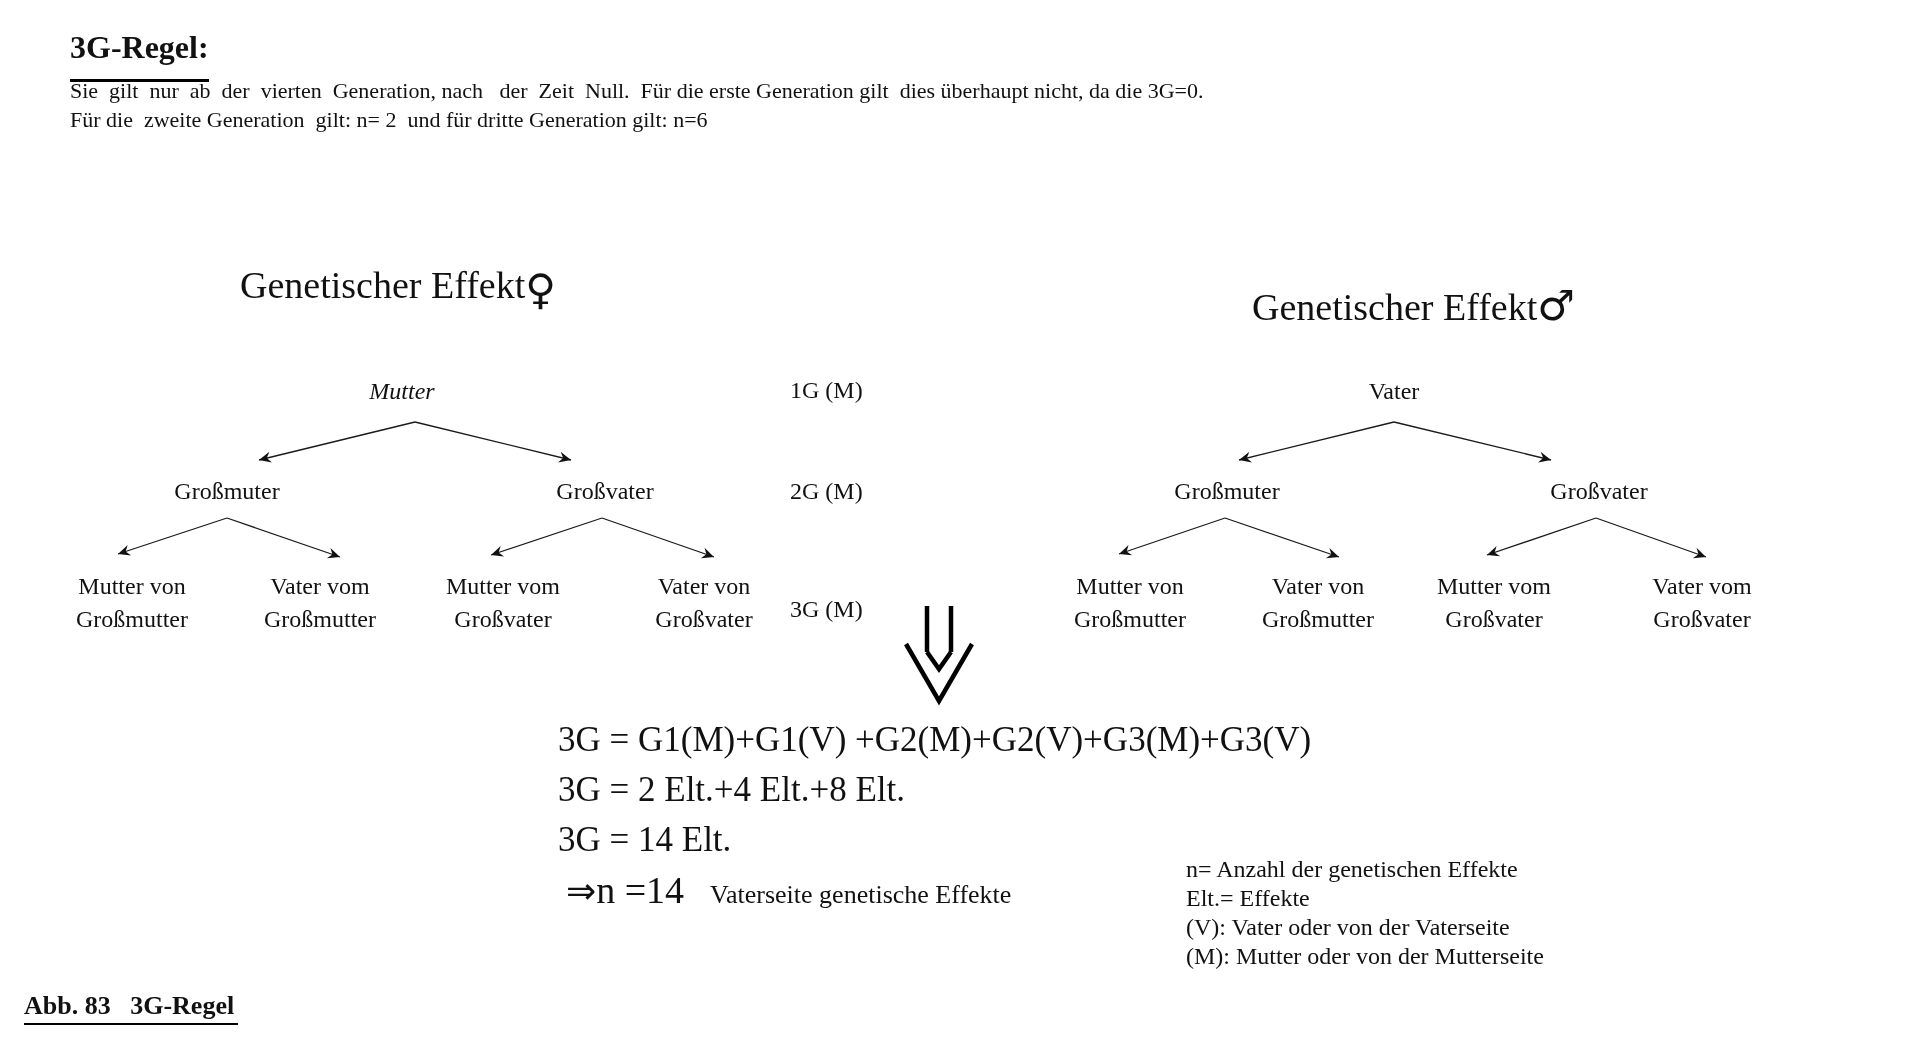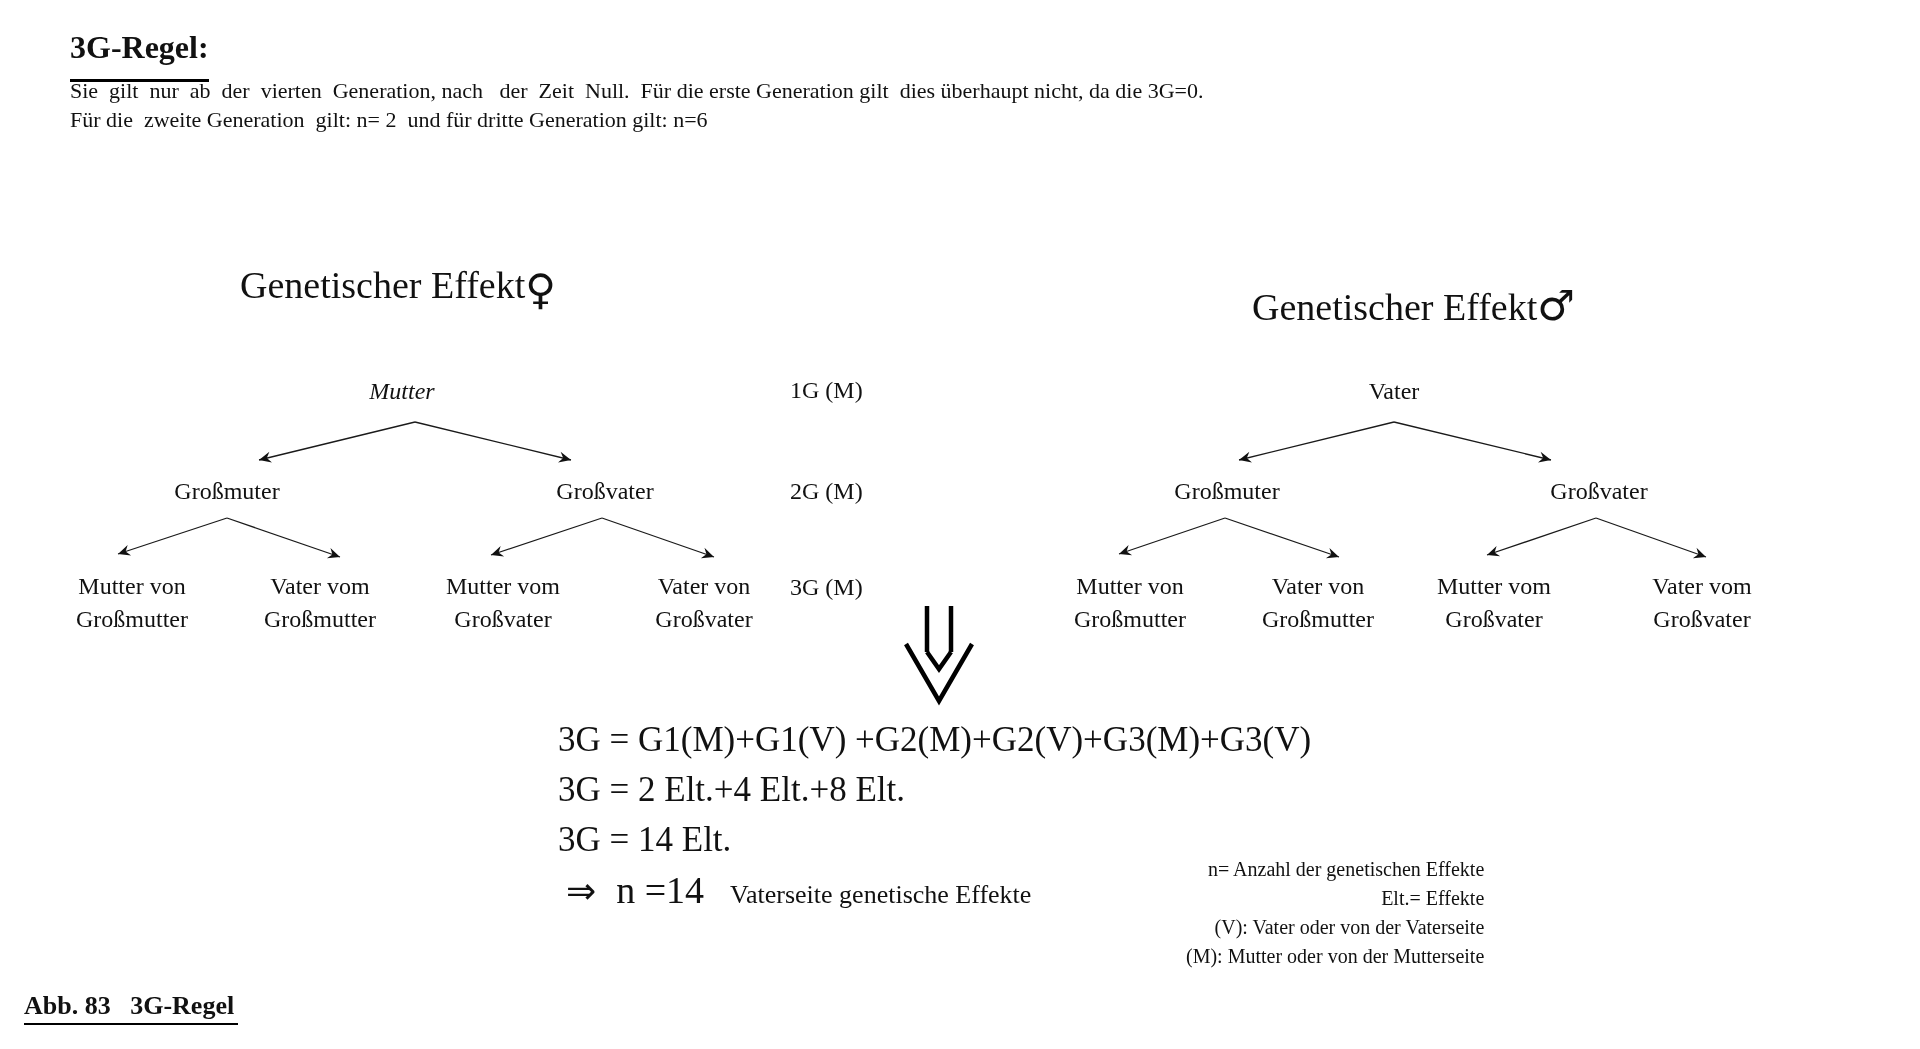--- a/index.html
+++ b/index.html
@@ -32,24 +32,24 @@
   }
   
   .genlab{left:790px;font-size:24px;white-space:nowrap;}
   
   .eq{left:558px;font-size:35px;white-space:nowrap;line-height:1.0;}
   .eq1{top:722px;}
   .eq2{top:772px;}
   .eq3{top:822px;}
   .result-row{left:566px;top:868px;display:flex;align-items:baseline;}
   .result-arrow{font-family:"DejaVu Sans",sans-serif;font-size:36px;}
-  .result-value{font-size:38px;margin-left:20px;}
+  .result-value{font-size:38px;}
   .result-note{font-size:26px;margin-left:26px;}
   
-  .legend{left:1186px;top:855px;font-size:20px;line-height:29px;text-align:right;}
+  .legend{left:1186px;top:855px;font-size:24px;line-height:29px;}
   
   .caption{
     left:24px;top:991px;font-size:26px;font-weight:bold;
     border-bottom:2.5px solid #000;padding-bottom:2px;padding-right:4px;
   }
   svg.overlay{position:absolute;left:0;top:0;}
 </style>
 </head>
 <body>
 
@@ -105,21 +105,21 @@
   <div>Mutter vom</div>
   <div>Großvater</div>
 </div>
 <div class="node" style="left:704px;top:570px;">
   <div>Vater von</div>
   <div>Großvater</div>
 </div>
 
 <div class="abs genlab" style="top:377px;">1G (M)</div>
 <div class="abs genlab" style="top:478px;">2G (M)</div>
-<div class="abs genlab" style="top:574px;">3G (M)</div>
+<div class="abs genlab" style="top:596px;">3G (M)</div>
 
 <div class="abs tree-title rtitle">
   <span>Genetischer Effekt</span><span class="gender male">♂</span>
 </div>
 <div class="node" style="left:1394px;top:375px;">Vater</div>
 <div class="node" style="left:1227px;top:475px;">Großmuter</div>
 <div class="node" style="left:1599px;top:475px;">Großvater</div>
 <div class="node" style="left:1130px;top:570px;">
   <div>Mutter von</div>
   <div>Großmutter</div>

